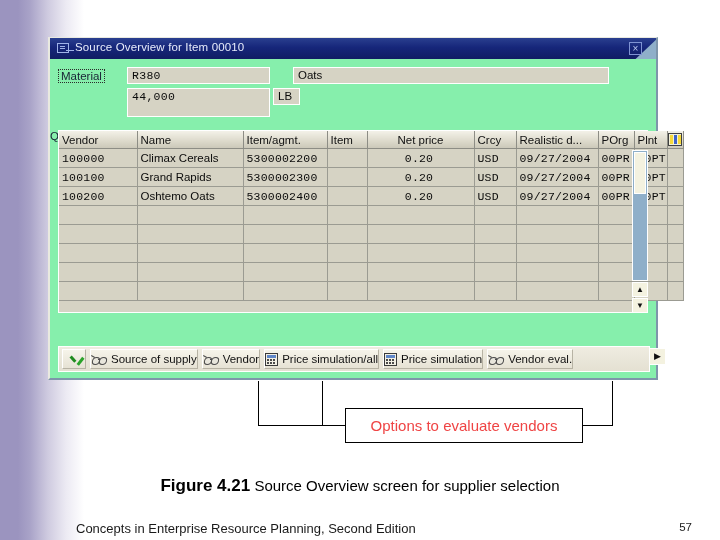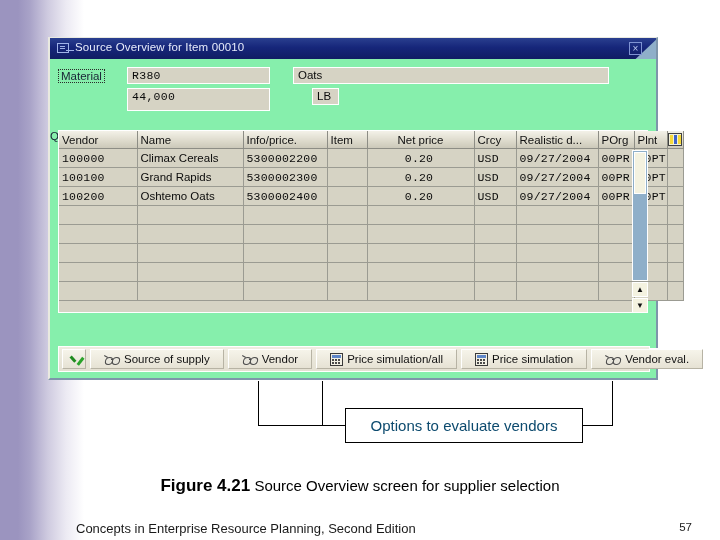--- a/index.html
+++ b/index.html
@@ -270,21 +270,21 @@
   .sapbtn {
     height: 20px;
     background: linear-gradient(to bottom, #f6f4ea 0%, #e6e2d4 100%);
     border: 1px solid #b7b3a4;
     border-top-color: #ffffff;
     border-left-color: #ffffff;
     box-sizing: border-box;
     display: flex;
     align-items: center;
     gap: 4px;
-    padding: 0 13px;
+    padding: 0 0;
     font-size: 11.5px;
     color: #111111;
     white-space: nowrap;
     cursor: pointer;
   }
   .sapbtn.square { padding: 0 4px; }
 
   
   .ico-check {
     width: 14px; height: 13px;
@@ -378,21 +378,21 @@
     position: absolute;
     left: 345px; top: 408px;
     width: 238px; height: 35px;
     border: 1px solid #000000;
     box-sizing: border-box;
     background: #ffffff;
     display: flex;
     align-items: center;
     justify-content: center;
     font-size: 15px;
-    color: #0c4a6e;
+    color: #ef4444;
     pointer-events: auto;
   }
 
   
   #caption {
     position: absolute;
     left: 0; top: 476px;
     width: 720px;
     text-align: center;
     font-size: 15px;
@@ -424,43 +424,43 @@
     <span class="title-text">Source Overview for Item 00010</span>
     <span class="title-close">×</span>
   </div>
 
   <div class="form-area">
     <span class="fld-label focused" style="left:8px; top:10px;">Material</span>
     <div class="fld-input" style="left:77px; top:8px; width:143px; height:17px;">R380</div>
     <div class="fld-input txt" style="left:223px; top:8px; width:316px; height:17px;margin-left:20px;">Oats</div>
 
     <span class="fld-label" style="left:0; top:31px;margin-top:40px;">Quantity</span>
-    <div class="fld-input" style="left:77px; top:29px; width:143px; height:23px;">44,000</div>
-    <div class="fld-input txt" style="left:223px; top:29px; width:27px; height:17px;margin-left:39px;">LB</div>
+    <div class="fld-input" style="left:77px; top:29px; width:143px; height:29px;">44,000</div>
+    <div class="fld-input txt" style="left:223px; top:29px; width:27px; height:17px;">LB</div>
   </div>
 
   <div id="table-wrap">
     <table class="grid">
       <colgroup>
         <col style="width:78px">
           <col style="width:106px">
           <col style="width:84px">
         <col style="width:40px">
           <col style="width:107px">
           <col style="width:42px">
         <col style="width:82px">
           <col style="width:36px">
           <col style="width:33px">
         <col style="width:16px">
       </colgroup>
       <thead>
         <tr>
           <th>Vendor</th>
           <th>Name</th>
-          <th>Info/price.</th>
+          <th>Item/agmt.</th>
           <th>Item</th>
           <th class="ctr">Net price</th>
           <th>Crcy</th>
           <th>Realistic d...</th>
           <th>POrg</th>
           <th>Plnt</th>
           <th class="grid-icon-cell">
             <div class="grid-icon"></div>
           </th>
         </tr>

